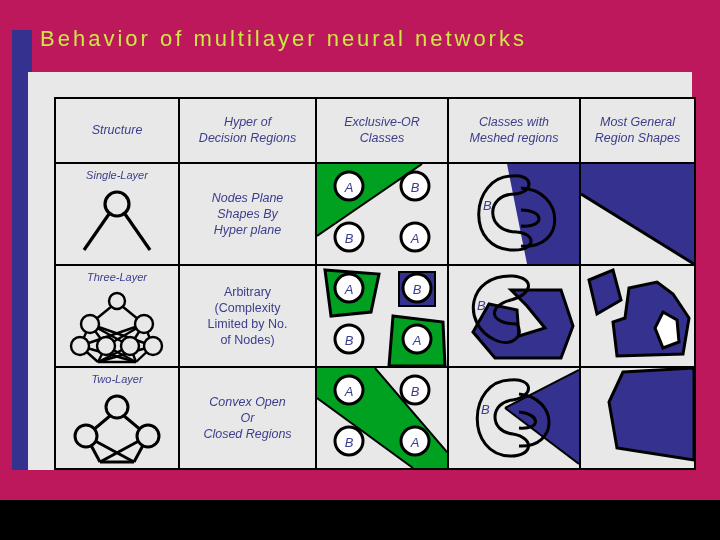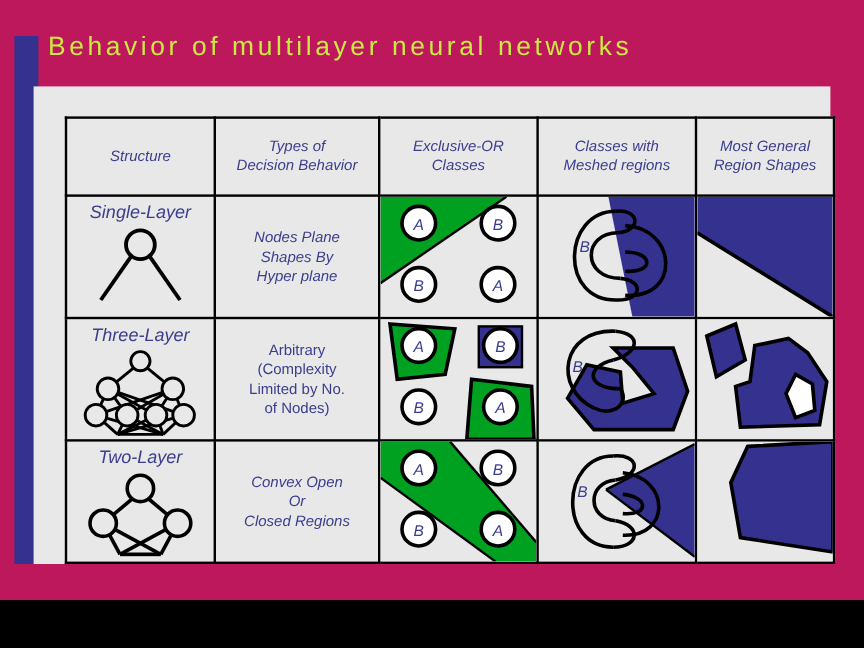--- a/index.html
+++ b/index.html
@@ -66,21 +66,21 @@
     font-style: italic;
     font-size: 12.5px;
     color: #3B3E8C;
     text-align: center;
     line-height: 1.28;
   }
   .desc.plain { font-style: normal; }
   .structcell { position: relative; height: 100px; text-align: center; }
   .structlab {
     position: absolute; top: 5px; left: 0; right: 0;
-    font-style: italic; font-size: 15px; color: #3B3E8C;
+    font-style: italic; font-size: 11px; color: #3B3E8C;
   }
   .structsvg { position: absolute; top: 24px; left: 0; right: 0; margin: auto; }
   .gfxcell { padding: 0; height: 100px; overflow: hidden; }
   .gfxcell svg { display: block; }
   
   .c1 { width: 122px; }
   .c2 { width: 135px; }
   .c3 { width: 130px; }
   .c4 { width: 130px; }
   .c5 { width: 113px; }
@@ -115,22 +115,22 @@
 
   <div id="panel"></div>
 
   <table id="matrix">
     <thead>
       <tr>
         <th class="hdr c1">
           <div>Structure</div>
         </th>
         <th class="hdr c2">
-          <div>Types of</div>
-          <div>Decision Behavior</div>
+          <div>Hyper of</div>
+          <div>Decision Regions</div>
         </th>
         <th class="hdr c3">
           <div>Exclusive-OR</div>
           <div>Classes</div>
         </th>
         <th class="hdr c4">
           <div>Classes with</div>
           <div>Meshed regions</div>
         </th>
         <th class="hdr c5">

